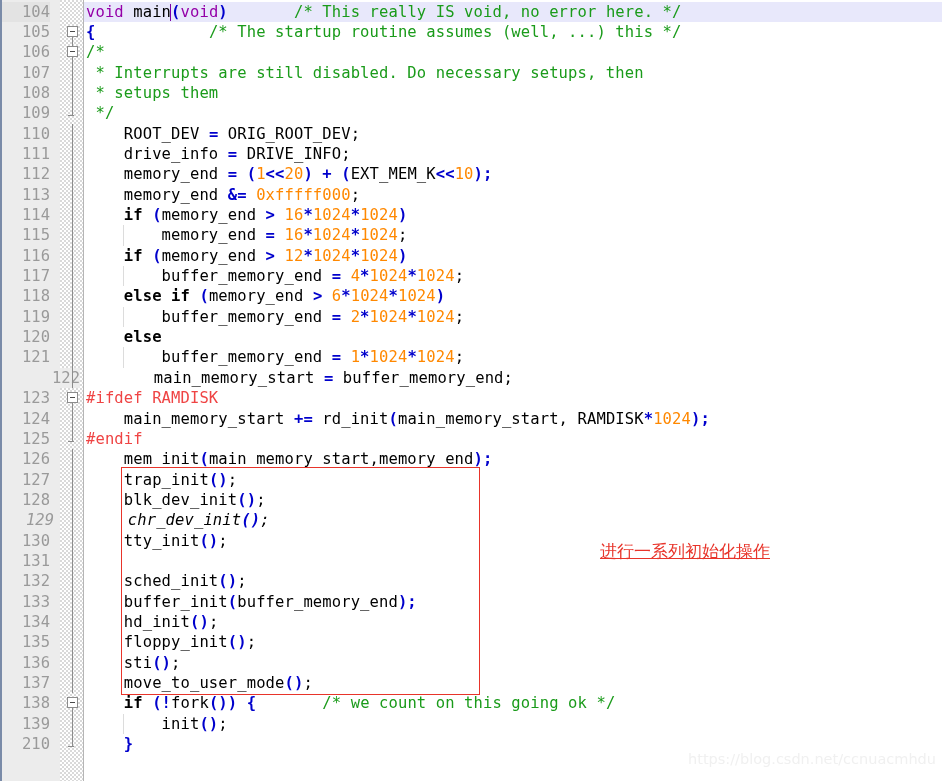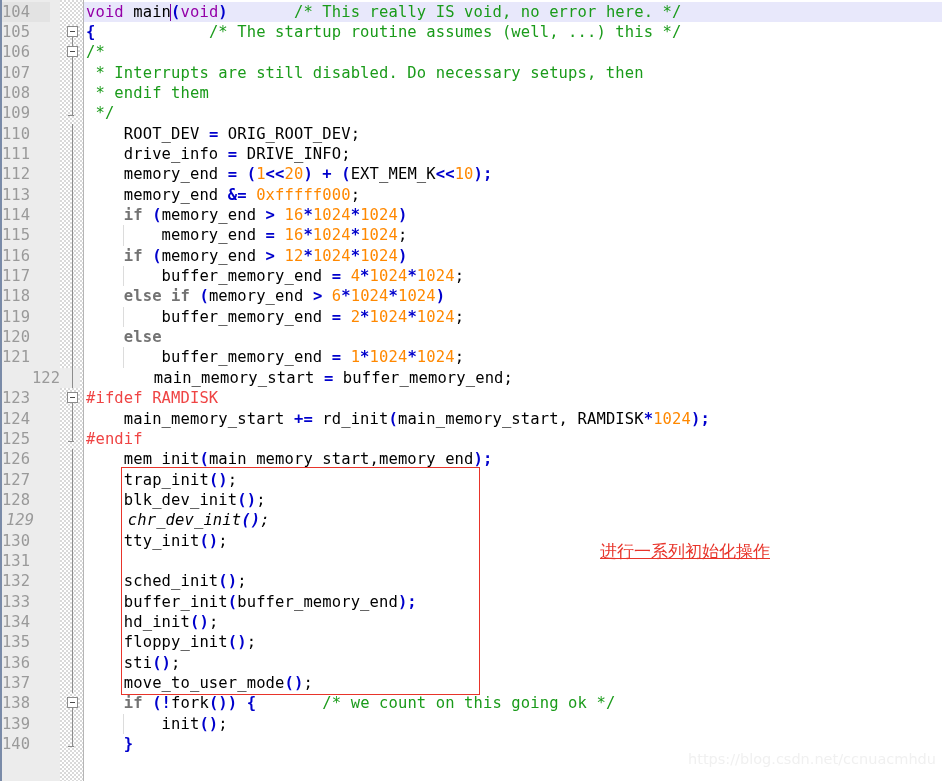--- a/index.html
+++ b/index.html
@@ -72,21 +72,21 @@
     white-space: pre;
   }
   .row.hl .code-text { background: #e8e8fb; }
   .row.hl .lineno    { background: #e3e3e3; }
 
   .lineno {
     position: absolute;
     left: 2px; top: 0;
     width: 48px;
     height: 20.35px;
-    text-align: left;
+    text-align: right;
     color: #9a9a9a;
     font-size: 15.5px;
     font-family: "DejaVu Sans Mono", "Liberation Mono", monospace;
     background: #ececec;
     z-index: 2;
   }
 
   .code {
     position: absolute;
     left: 84px; top: 0;
@@ -106,21 +106,21 @@
   
   .row.hl .hlstrip {
     position: absolute;
     left: 84px; top: 0;
     width: 858px; height: 20.35px;
     background: #e8e8fb;
     z-index: 0;
   }
 
   
-  .t-kw   { color: #737373; font-weight: bold; margin-top: 40px; }   
+  .t-kw   { color: #000000; font-weight: bold; margin-top: 40px; }   
   .t-type { color: #9400a8; }                      
   .t-num  { color: #ff8800; }                      
   .t-cmt  { color: #1a9b1a; }                      
   .t-pp   { color: #ef4444; }                      
   .t-op   { color: #0000cc; font-weight: bold; }   
   .t-pl   { color: #000000; }                      
 
   
   .foldbox {
     position: absolute;
@@ -209,21 +209,21 @@
   <div class="left-edge"></div>
   <div class="gutter"></div>
   <div class="foldcol"></div>
   <div class="foldcol-right"></div>
 
   <div class="rows" id="rows">
       <div class="row hl" style="top: 1.5px; position: absolute; left: 0px; width: 942px;"><div class="hlstrip"></div><div class="lineno">104</div><div class="code"><span class="code-text"><span class="t-type">void</span><span class="t-pl"> main</span><span class="t-op">(</span><span class="t-type">void</span><span class="t-op">)</span><span class="t-pl">       </span><span class="t-cmt">/* This really IS void, no error here. */</span></span></div></div>
       <div class="row" style="top: 21.85px; position: absolute; left: 0px; width: 942px;"><div class="lineno">105</div><div class="code"><span class="code-text"><span class="t-op">{</span><span class="t-pl">            </span><span class="t-cmt">/* The startup routine assumes (well, ...) this */</span></span></div></div>
       <div class="row" style="top: 42.2px; position: absolute; left: 0px; width: 942px;"><div class="lineno">106</div><div class="code"><span class="code-text"><span class="t-cmt">/*</span></span></div></div>
       <div class="row" style="top: 62.55px; position: absolute; left: 0px; width: 942px;"><div class="lineno">107</div><div class="code"><span class="code-text"><span class="t-cmt"> * Interrupts are still disabled. Do necessary setups, then</span></span></div></div>
-      <div class="row" style="top: 82.9px; position: absolute; left: 0px; width: 942px;"><div class="lineno">108</div><div class="code"><span class="code-text"><span class="t-cmt"> * endif them</span></span></div></div>
+      <div class="row" style="top: 82.9px; position: absolute; left: 0px; width: 942px;"><div class="lineno">108</div><div class="code"><span class="code-text"><span class="t-cmt"> * setups them</span></span></div></div>
       <div class="row" style="top: 103.25px; position: absolute; left: 0px; width: 942px;"><div class="lineno">109</div><div class="code"><span class="code-text"><span class="t-cmt"> */</span></span></div></div>
       <div class="row" style="top: 123.6px; position: absolute; left: 0px; width: 827px;"><div class="lineno">110</div><div class="code"><span class="code-text"><span class="t-pl">    ROOT_DEV </span><span class="t-op">=</span><span class="t-pl"> ORIG_ROOT_DEV;</span></span></div></div>
       <div class="row" style="top: 143.95px; position: absolute; left: 0px; width: 942px;"><div class="lineno">111</div><div class="code"><span class="code-text"><span class="t-pl">    drive_info </span><span class="t-op">=</span><span class="t-pl"> DRIVE_INFO;</span></span></div></div>
       <div class="row" style="top: 164.3px; position: absolute; left: 0px; width: 942px;"><div class="lineno">112</div><div class="code"><span class="code-text"><span class="t-pl">    memory_end </span><span class="t-op">=</span><span class="t-pl"> </span><span class="t-op">(</span><span class="t-num">1</span><span class="t-op">&lt;&lt;</span><span class="t-num">20</span><span class="t-op">)</span><span class="t-pl"> </span><span class="t-op">+</span><span class="t-pl"> </span><span class="t-op">(</span><span class="t-pl">EXT_MEM_K</span><span class="t-op">&lt;&lt;</span><span class="t-num">10</span><span class="t-op">);</span></span></div></div>
       <div class="row" style="top: 184.65px; position: absolute; left: 0px; width: 942px;"><div class="lineno">113</div><div class="code"><span class="code-text"><span class="t-pl">    memory_end </span><span class="t-op">&amp;=</span><span class="t-pl"> </span><span class="t-num">0xfffff000</span><span class="t-pl">;</span></span></div></div>
       <div class="row" style="top: 205px; position: absolute; left: 0px; width: 942px;"><div class="lineno">114</div><div class="code"><span class="code-text"><span class="t-pl">    </span><span class="t-kw">if</span><span class="t-pl"> </span><span class="t-op">(</span><span class="t-pl">memory_end </span><span class="t-op">&gt;</span><span class="t-pl"> </span><span class="t-num">16</span><span class="t-op">*</span><span class="t-num">1024</span><span class="t-op">*</span><span class="t-num">1024</span><span class="t-op">)</span></span></div></div>
       <div class="row" style="top: 225.35px; position: absolute; left: 0px; width: 942px;"><div class="lineno">115</div><div class="code"><span class="code-text"><span class="t-pl">        memory_end </span><span class="t-op">=</span><span class="t-pl"> </span><span class="t-num">16</span><span class="t-op">*</span><span class="t-num">1024</span><span class="t-op">*</span><span class="t-num">1024</span><span class="t-pl">;</span></span></div></div>
       <div class="row" style="top: 245.7px; position: absolute; left: 0px; width: 942px;"><div class="lineno">116</div><div class="code"><span class="code-text"><span class="t-pl">    </span><span class="t-kw">if</span><span class="t-pl"> </span><span class="t-op">(</span><span class="t-pl">memory_end </span><span class="t-op">&gt;</span><span class="t-pl"> </span><span class="t-num">12</span><span class="t-op">*</span><span class="t-num">1024</span><span class="t-op">*</span><span class="t-num">1024</span><span class="t-op">)</span></span></div></div>
       <div class="row" style="top: 266.05px; position: absolute; left: 0px; width: 942px;"><div class="lineno">117</div><div class="code"><span class="code-text"><span class="t-pl">        buffer_memory_end </span><span class="t-op">=</span><span class="t-pl"> </span><span class="t-num">4</span><span class="t-op">*</span><span class="t-num">1024</span><span class="t-op">*</span><span class="t-num">1024</span><span class="t-pl">;</span></span></div></div>
       <div class="row" style="top: 286.4px; position: absolute; left: 0px; width: 942px;"><div class="lineno">118</div><div class="code"><span class="code-text"><span class="t-pl">    </span><span class="t-kw">else if</span><span class="t-pl"> </span><span class="t-op">(</span><span class="t-pl">memory_end </span><span class="t-op">&gt;</span><span class="t-pl"> </span><span class="t-num">6</span><span class="t-op">*</span><span class="t-num">1024</span><span class="t-op">*</span><span class="t-num">1024</span><span class="t-op">)</span></span></div></div>
@@ -241,21 +241,21 @@
       <div class="row" style="top: 530.6px; position: absolute; left: 0px; width: 942px;"><div class="lineno">130</div><div class="code"><span class="code-text"><span class="t-pl">    tty_init</span><span class="t-op">()</span><span class="t-pl">;</span></span></div></div>
       <div class="row" style="top: 550.95px; position: absolute; left: 0px; width: 942px;"><div class="lineno">131</div></div>
       <div class="row" style="top: 571.3px; position: absolute; left: 0px; width: 942px;"><div class="lineno">132</div><div class="code"><span class="code-text"><span class="t-pl">    sched_init</span><span class="t-op">()</span><span class="t-pl">;</span></span></div></div>
       <div class="row" style="top: 591.65px; position: absolute; left: 0px; width: 942px;"><div class="lineno">133</div><div class="code"><span class="code-text"><span class="t-pl">    buffer_init</span><span class="t-op">(</span><span class="t-pl">buffer_memory_end</span><span class="t-op">);</span></span></div></div>
       <div class="row" style="top: 612px; position: absolute; left: 0px; width: 942px;"><div class="lineno">134</div><div class="code"><span class="code-text"><span class="t-pl">    hd_init</span><span class="t-op">()</span><span class="t-pl">;</span></span></div></div>
       <div class="row" style="top: 632.35px; position: absolute; left: 0px; width: 942px;"><div class="lineno">135</div><div class="code"><span class="code-text"><span class="t-pl">    floppy_init</span><span class="t-op">()</span><span class="t-pl">;</span></span></div></div>
       <div class="row" style="top: 652.7px; position: absolute; left: 0px; width: 942px;"><div class="lineno">136</div><div class="code"><span class="code-text"><span class="t-pl">    sti</span><span class="t-op">()</span><span class="t-pl">;</span></span></div></div>
       <div class="row" style="top: 673.05px; position: absolute; left: 0px; width: 942px;"><div class="lineno">137</div><div class="code"><span class="code-text"><span class="t-pl">    move_to_user_mode</span><span class="t-op">()</span><span class="t-pl">;</span></span></div></div>
       <div class="row" style="top: 693.4px; position: absolute; left: 0px; width: 942px;"><div class="lineno">138</div><div class="code"><span class="code-text"><span class="t-pl">    </span><span class="t-kw">if</span><span class="t-pl"> </span><span class="t-op">(!</span><span class="t-pl">fork</span><span class="t-op">()) {</span><span class="t-pl">       </span><span class="t-cmt">/* we count on this going ok */</span></span></div></div>
       <div class="row" style="top: 713.75px; position: absolute; left: 0px; width: 794px;"><div class="lineno">139</div><div class="code"><span class="code-text"><span class="t-pl">        init</span><span class="t-op">()</span><span class="t-pl">;</span></span></div></div>
-      <div class="row" style="top: 734.1px; position: absolute; left: 0px; width: 942px;"><div class="lineno">140</div><div class="code"><span class="code-text"><span class="t-pl">    </span><span class="t-op">}</span></span></div></div>
+      <div class="row" style="top: 734.1px; position: absolute; left: 0px; width: 942px;"><div class="lineno">210</div><div class="code"><span class="code-text"><span class="t-pl">    </span><span class="t-op">}</span></span></div></div>
     </div>
 
   <div id="fold-markers">
       <div class="foldbox" style="top: 25.85px;"></div>
       <div class="foldline" style="top: 36.85px; height: 11.35px;"></div>
       <div class="foldbox" style="top: 46.2px;"></div>
       <div class="foldline" style="top: 57.2px; height: 11.35px;"></div>
       <div class="foldline" style="top: 62.55px; height: 20.35px;"></div>
       <div class="foldline" style="top: 82.9px; height: 20.35px;"></div>
       <div class="foldline" style="top: 103.25px; height: 12.175px;"></div>

